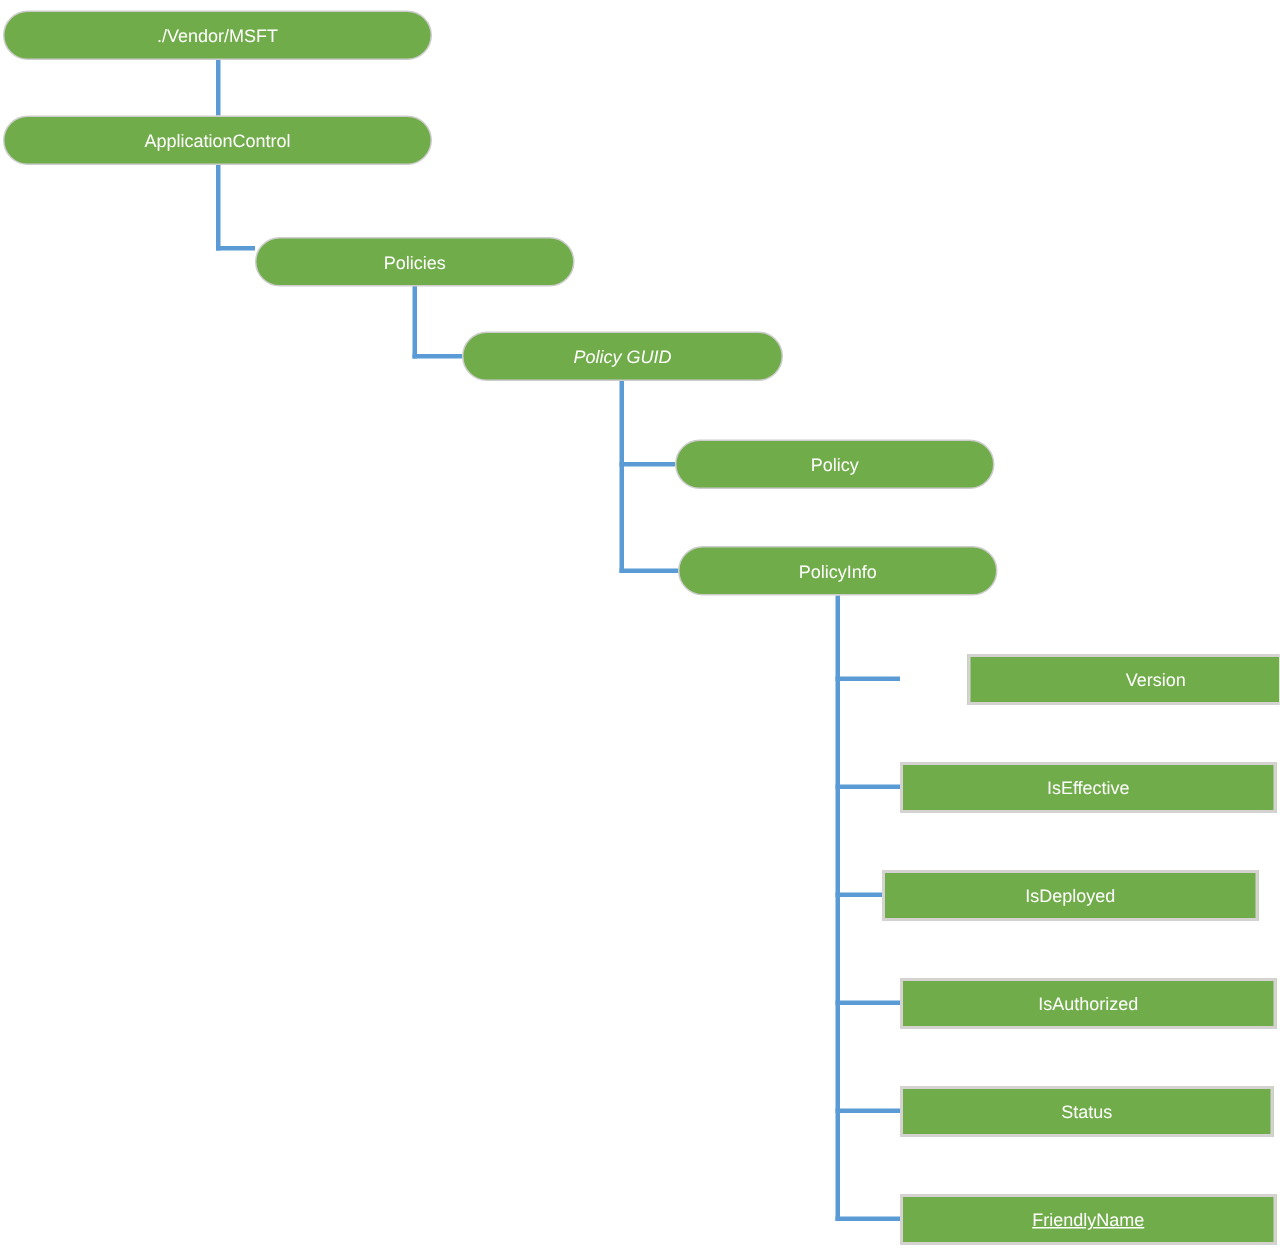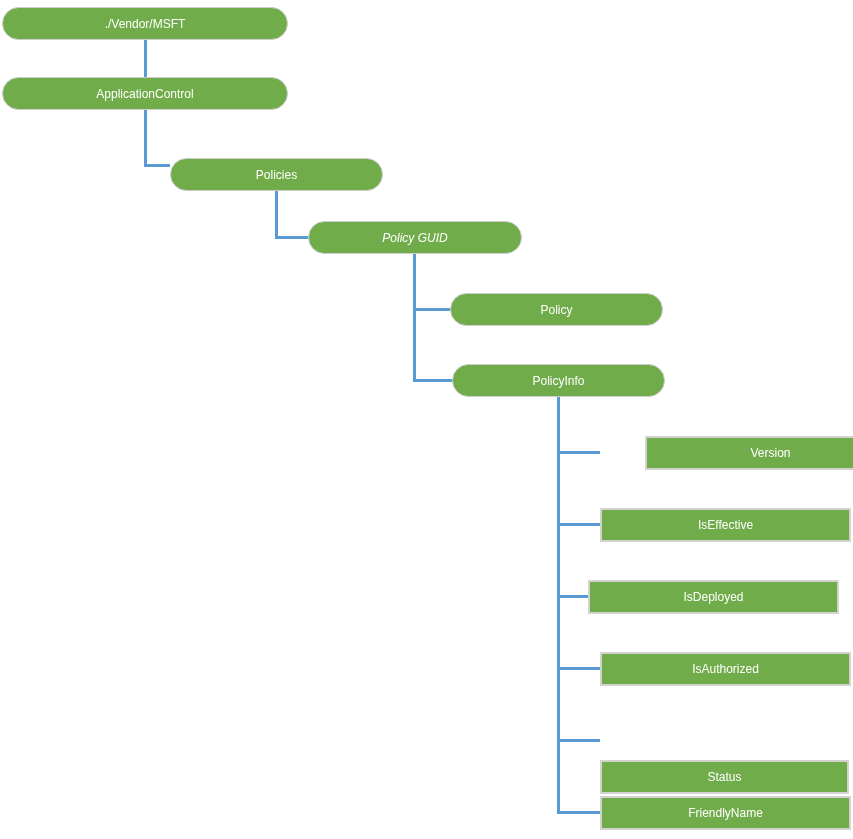--- a/index.html
+++ b/index.html
@@ -101,20 +101,20 @@
     </div>
   <div class="node leaf" style="left:600px; top:508px; width:251px;">
       <span>IsEffective</span>
     </div>
   <div class="node leaf" style="left:588px; top:580px; width:251px;">
       <span>IsDeployed</span>
     </div>
   <div class="node leaf" style="left:600px; top:652px; width:251px;">
       <span>IsAuthorized</span>
     </div>
-  <div class="node leaf" style="left:600px; top:724px; width:249px;margin-top:36px;">
+  <div class="node leaf" style="left:600px; top:724px; width:249px;">
       <span>Status</span>
     </div>
-  <div class="node leaf" style="left:600px; top:796px; width:251px;">
+  <div class="node leaf" style="left:600px; top:796px; width:251px;text-decoration:underline;">
       <span>FriendlyName</span>
     </div>
 
 </div>
 
 </body></html>

